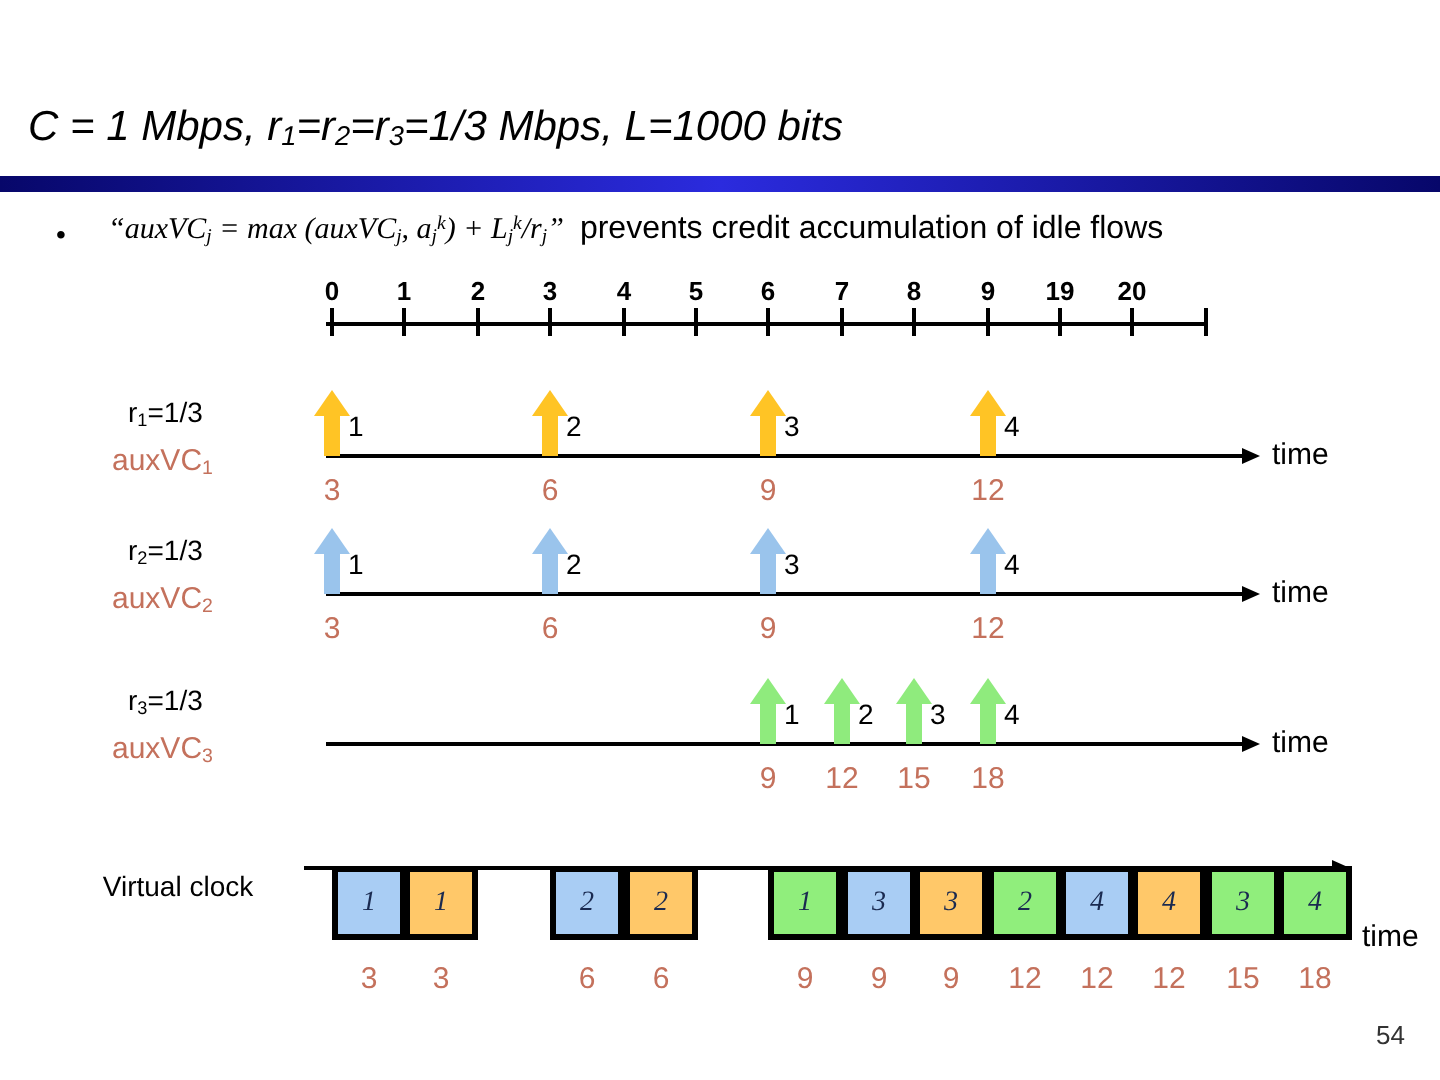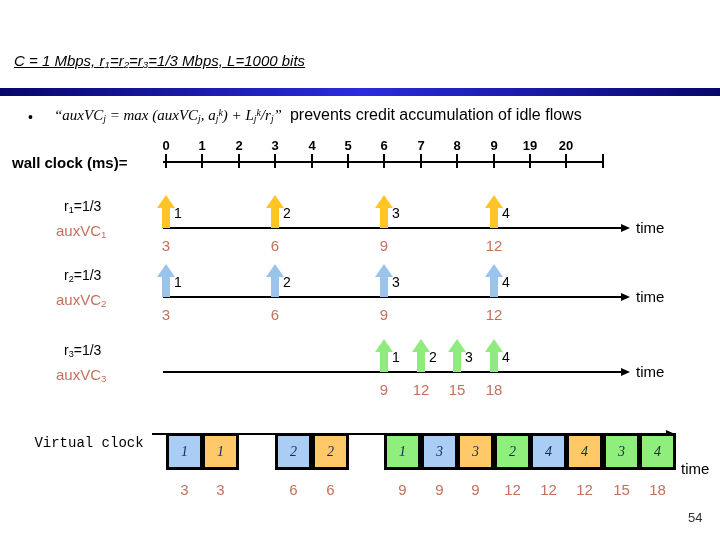--- a/index.html
+++ b/index.html
@@ -1,21 +1,21 @@
 <!DOCTYPE html>
 <html><head>
 <meta charset="utf-8">
 <style>
   html,body{margin:0;padding:0;background:#fff;}
   .slide{position:relative;width:720px;height:540px;background:#ffffff;overflow:hidden;
          font-family:"Liberation Sans",sans-serif;color:#000;}
   
   .title{position:absolute;left:14px;top:18px;font-size:25px;font-weight:bold;white-space:nowrap;}
   .title .note{font-size:17px;font-weight:normal;font-style:italic;}
-  .subtitle{position:absolute;left:14px;top:52px;font-size:15px;font-style:italic;white-space:nowrap;text-decoration:underline;}
+  .subtitle{position:absolute;left:14px;top:52px;font-size:21px;font-style:italic;white-space:nowrap;}
   .divider{position:absolute;left:0;top:88px;width:720px;height:8px;
            background:linear-gradient(90deg,#07076A 0%,#2B2BDE 50%,#07076A 100%);}
   
   .bullet-dot{position:absolute;left:28px;top:109px;font-size:14px;}
   .bullet-line{position:absolute;left:54px;top:106px;white-space:nowrap;}
   .formula{font-family:"Liberation Serif",serif;font-style:italic;font-size:15px;}
   .bullet-text{font-size:16px;margin-left:8px;margin-top:28px;}
   sub{font-size:0.65em;vertical-align:-0.2em;}
   sup{font-size:0.65em;vertical-align:0.45em;}
   
@@ -33,21 +33,21 @@
                  border-top:4px solid transparent;border-bottom:4px solid transparent;border-left:9px solid #000;}
   .row-time{position:absolute;left:636px;top:24px;font-size:15px;}
   .arrow{position:absolute;top:0;width:18px;height:33px;}
   .arrow-head{position:absolute;top:0;left:0;width:0;height:0;
               border-left:9px solid transparent;border-right:9px solid transparent;border-bottom:13px solid #000;}
   .arrow-shaft{position:absolute;left:5px;top:11px;width:8px;height:22px;}
   .packet-num{position:absolute;top:10px;font-size:14px;}
   .aux-val{position:absolute;top:42px;width:36px;text-align:center;font-size:15px;color:#C4715C;}
   
   #schedule{position:absolute;left:0;top:433px;width:720px;height:75px;}
-  .sched-label{position:absolute;left:30px;top:2px;width:118px;text-align:center;font-size:14px;line-height:1.2;font-family:Liberation Mono, monospace;}
+  .sched-label{position:absolute;left:30px;top:2px;width:118px;text-align:center;font-size:14px;line-height:1.2;}
   .sched-note{font-style:italic;font-size:11.5px;margin-top:2px;}
   .sched-axis{position:absolute;left:152px;top:0;width:516px;height:2px;background:#000;}
   .sched-axis-head{position:absolute;left:666px;top:-3px;width:0;height:0;
                    border-top:4px solid transparent;border-bottom:4px solid transparent;border-left:9px solid #000;}
   .sched-time{position:absolute;left:681px;top:27px;font-size:15px;}
   .pkt-box{position:absolute;top:0;width:37px;height:37px;box-sizing:border-box;border:3px solid #000;
            display:flex;align-items:center;justify-content:center;
            font-family:"Liberation Serif",serif;font-style:italic;font-size:14px;color:#1A2A50;}
   .box-val{position:absolute;top:48px;width:37px;text-align:center;font-size:15px;color:#C4715C;}
   
@@ -59,21 +59,20 @@
 <div class="slide">
 
   <div class="subtitle"><span>C = 1 Mbps, r</span><sub>1</sub><span>=r</span><sub>2</sub><span>=r</span><sub>3</sub><span>=1/3 Mbps, L=1000 bits</span></div>
   <div class="divider"></div>
 
   <div class="bullet-dot">•</div>
   <div class="bullet-line">
     <span class="formula"><span>“auxVC</span><sub>j</sub><span> = max (auxVC</span><sub>j</sub><span>, a</span><sub>j</sub><sup>k</sup><span>) + L</span><sub>j</sub><sup>k</sup><span>/r</span><sub>j</sub><span>”</span></span><span class="bullet-text">prevents credit accumulation of idle flows</span>
   </div>
 
-  <div class="wallclock-label">wall clock (ms)=</div>
   <div id="timeline">
     <div class="axis"></div>
   <div class="tick" style="left: 165px;"></div>
       <div class="tick-label" style="left: 155px;">0</div>
       <div class="tick" style="left: 201px;"></div>
       <div class="tick-label" style="left: 191px;">1</div>
       <div class="tick" style="left: 238px;"></div>
       <div class="tick-label" style="left: 228px;">2</div>
       <div class="tick" style="left: 274px;"></div>
       <div class="tick-label" style="left: 264px;">3</div>

